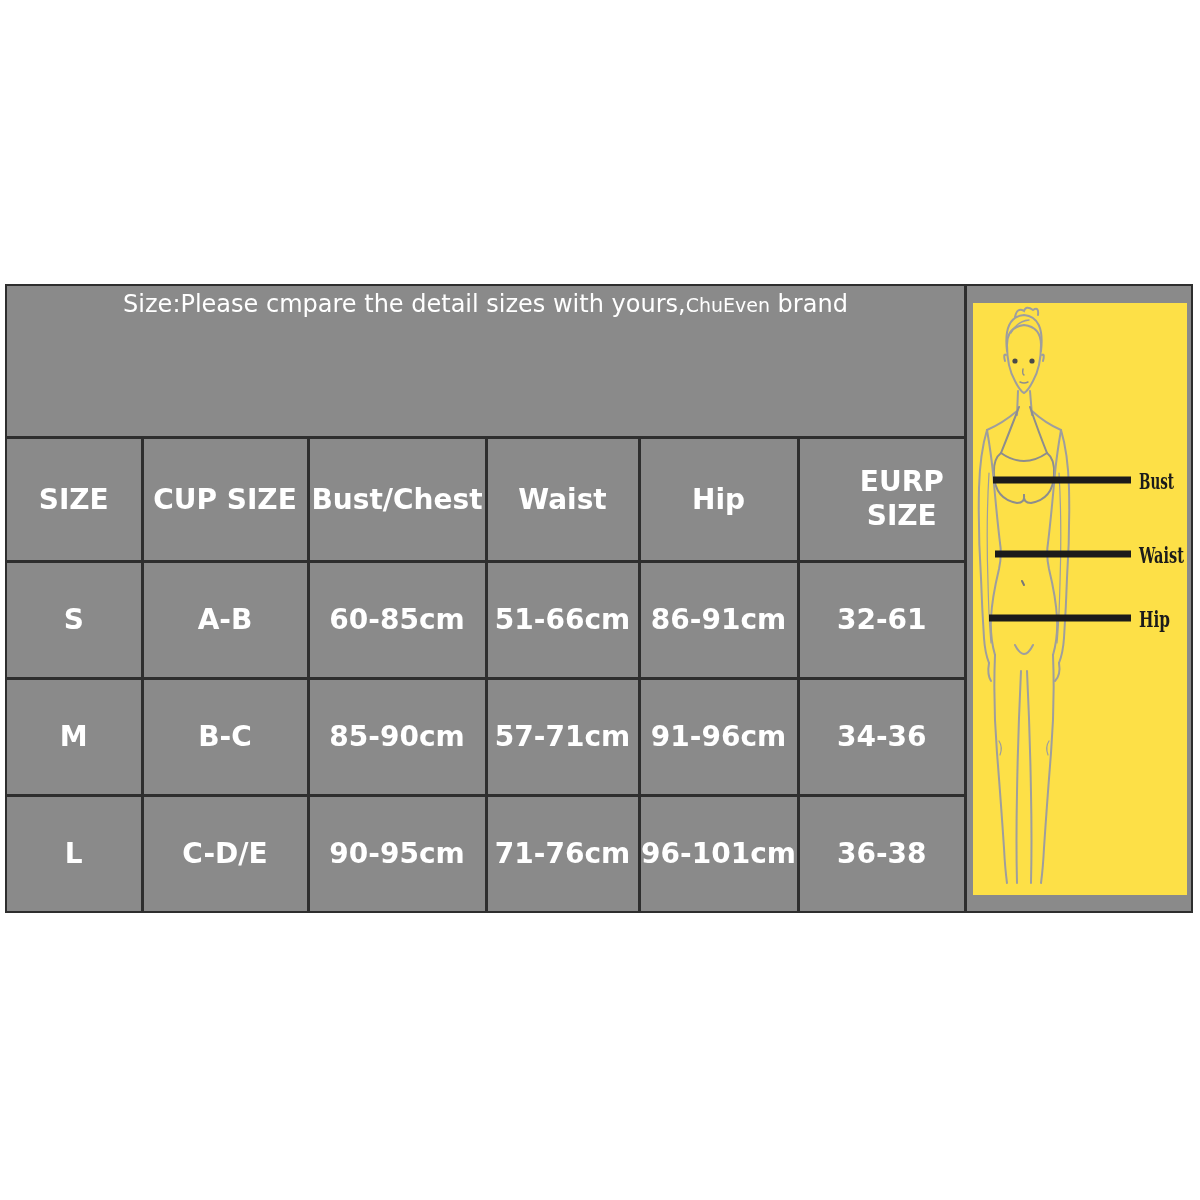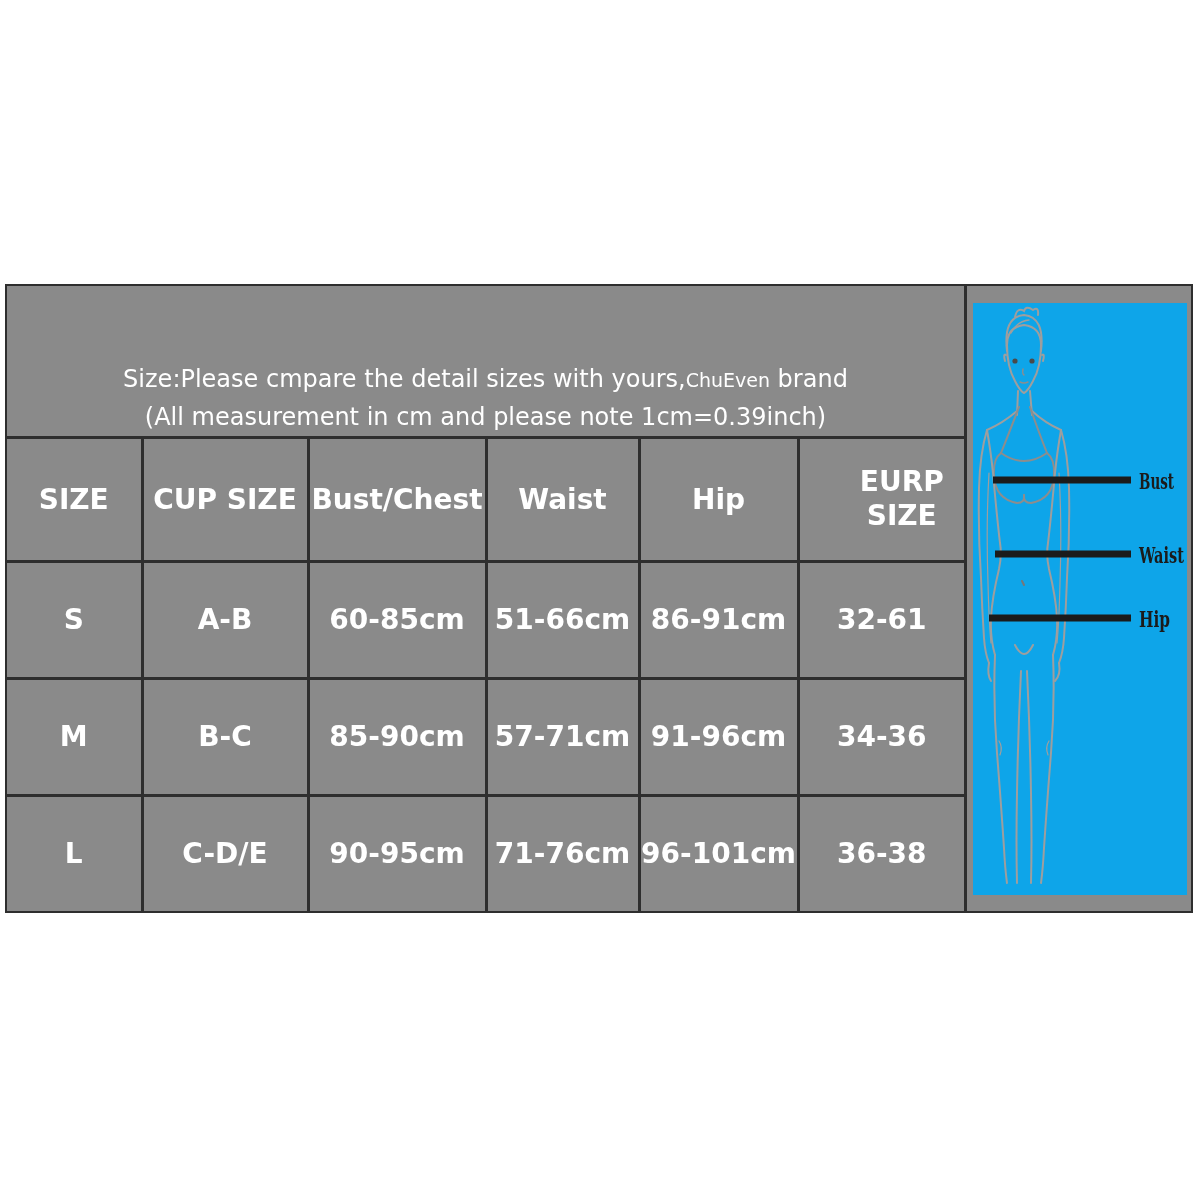--- a/index.html
+++ b/index.html
@@ -8,52 +8,51 @@
     font-family:"DejaVu Sans","Liberation Sans",sans-serif;
   }
   .chart-box{
     position:absolute;left:5px;top:284px;width:1188px;height:629px;
     box-sizing:border-box;border:2px solid #2e2e2e;background:#8a8a8a;
     display:flex;flex-direction:row;
   }
   .left-col{width:957px;display:flex;flex-direction:column;}
   .intro{
     height:150px;border-bottom:3px solid #2e2e2e;
-    display:flex;flex-direction:column;justify-content:flex-end;
+    display:flex;flex-direction:column;justify-content:space-between;
     text-align:center;color:#ffffff;font-size:24px;line-height:37px;
   }
   .intro .brand{font-size:19px;}
   .size-table{
     width:957px;height:472px;border-collapse:collapse;table-layout:fixed;
     border-style:hidden;
   }
   .size-table th,.size-table td{
     border:3px solid #2e2e2e;text-align:center;vertical-align:middle;
     color:#ffffff;font-weight:bold;font-size:28px;padding:0;
     font-family:"DejaVu Sans","Liberation Sans",sans-serif;
   }
   .size-table .narrow{display:inline-block;max-width:92px;line-height:34px;margin-left:40px;}
   .figure-panel{
     flex:1;border-left:3px solid #2e2e2e;position:relative;background:#8a8a8a;
   }
   .figure-card{
-    position:absolute;left:6px;top:17px;width:214px;height:592px;background:#0ea5e9;
+    position:absolute;left:6px;top:17px;width:214px;height:592px;background:#fde047;
   }
   .figure-card svg{display:block;}
 </style>
 </head>
 <body>
 
 <div class="canvas">
   <div class="chart-box">
 
     <div class="left-col">
       <div class="intro">
         <div><span>Size:Please cmpare the detail sizes with yours,</span><span class="brand">ChuEven</span><span> brand</span></div>
-        <div>(All measurement in cm and please note 1cm=0.39inch)</div>
       </div>
 
       <table class="size-table">
         <colgroup>
           <col style="width:135px">
             <col style="width:166px">
             <col style="width:178px">
           <col style="width:153px">
             <col style="width:159px">
             <col style="width:166px">

